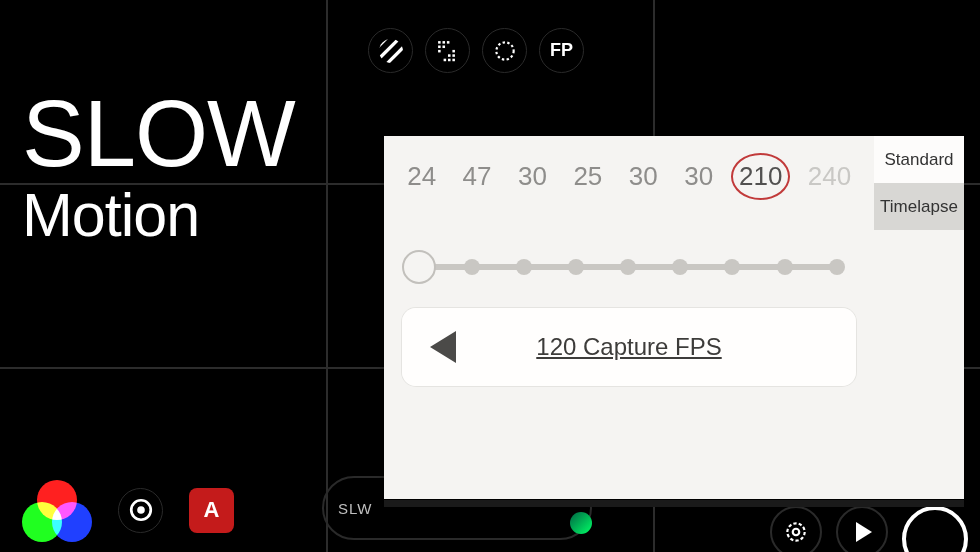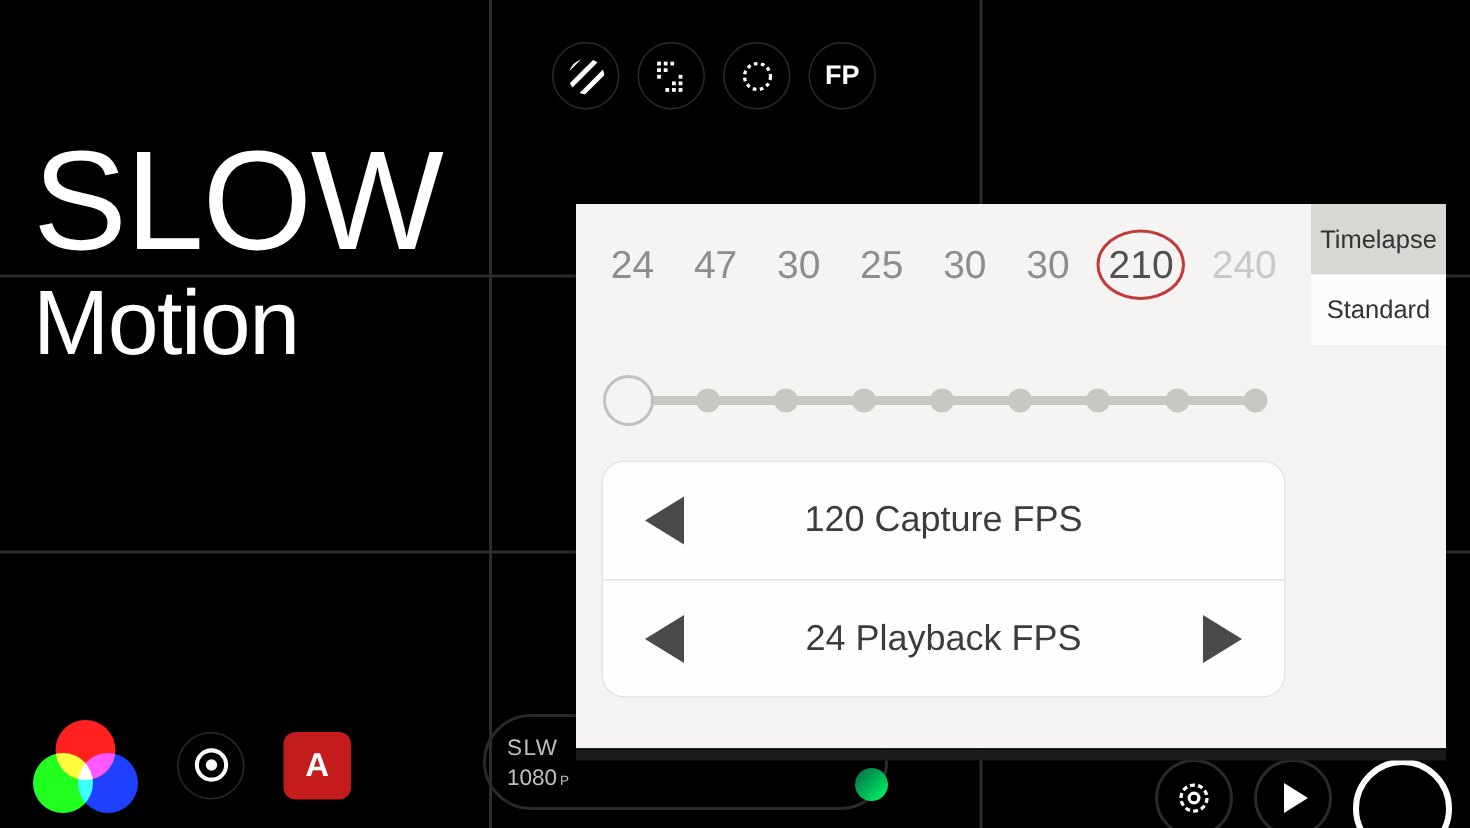--- a/index.html
+++ b/index.html
@@ -58,21 +58,21 @@
   .fps-opt.disabled { color:#c9c8c5; }
 
   .slider-track { position:absolute; top:116px; left:22px; right:22px; height:30px; }
   .track-line { position:absolute; top:50%; left:14px; right:14px; height:6px; background:#c9c7c3; border-radius:3px; transform:translateY(-50%); }
   .track-dot { position:absolute; top:50%; width:16px; height:16px; background:#c9c7c3; border-radius:50%; transform:translate(-50%,-50%); }
   .track-handle { position:absolute; top:50%; width:34px; height:34px; border:2.5px solid #c2c0bc; border-radius:50%; transform:translate(-50%,-50%); background:#f5f4f2; }
   .track-dot.d0{left:3%} .track-dot.d1{left:14.7%} .track-dot.d2{left:26.4%} .track-dot.d3{left:38.1%}
   .track-dot.d4{left:49.8%} .track-dot.d5{left:61.5%} .track-dot.d6{left:73.2%} .track-dot.d7{left:84.9%} .track-dot.d8{left:96.6%}
 
   .stepper-group { position:absolute; top:172px; left:18px; right:18px; border-radius:14px; overflow:hidden; box-shadow:0 0 0 1px #e5e4e1; }
-  .stepper { background:#fffefd; height:78px; display:flex; align-items:center; justify-content:space-between; padding:0 28px; font-size:24px; color:#3d3c3a; }
+  .stepper { background:#fffefd; height:78px; display:flex; align-items:center; justify-content:space-between; padding:0 28px; font-size:24px; color:#3d3c3a;text-decoration:underline; }
   .stepper + .stepper { border-top:1px solid #e5e4e1; }
   .step-arrow { width:0; height:0; }
   .arrow-left  { border-top:16px solid transparent; border-bottom:16px solid transparent; border-right:26px solid #4b4a48; }
   .arrow-right { border-top:16px solid transparent; border-bottom:16px solid transparent; border-left:26px solid #4b4a48; }
   .arrow-hide  { visibility:hidden; }
 
   
   .panel-underbar { position:absolute; left:384px; top:499px; width:580px; height:8px; background:#1a1a1a; border-top:1px solid #000; }
 </style>
 </head>
@@ -142,23 +142,20 @@
         <circle cx="12" cy="12" r="3.5" fill="#fff"></circle>
       </svg>
   </div>
   <div class="red-square">
     <span>A</span>
   </div>
 </div>
 
 <div class="mode-pill">
   <div class="l1">SLW</div>
-  <div class="l2">
-    <span>1080</span><span class="res-unit">P</span>
-  </div>
 </div>
 <div class="dot-green"></div>
 
 <div class="br-clip">
   <div class="br-outline">
     <svg width="26" height="26" viewBox="0 0 24 24">
         <circle cx="12" cy="12" r="8" fill="none" stroke="#fff" stroke-width="2" stroke-dasharray="3 2"></circle>
         <circle cx="12" cy="12" r="3" fill="none" stroke="#fff" stroke-width="2"></circle>
       </svg>
   </div>
@@ -194,26 +191,21 @@
         <div class="track-dot d8"></div>
       <div class="track-handle" style="left:3%"></div>
     </div>
 
     <div class="stepper-group">
       <div class="stepper">
         <div class="step-arrow arrow-left"></div>
         <span>120 Capture FPS</span>
         <div class="step-arrow arrow-right arrow-hide"></div>
       </div>
-      <div class="stepper">
-        <div class="step-arrow arrow-left"></div>
-        <span>24 Playback FPS</span>
-        <div class="step-arrow arrow-right"></div>
-      </div>
     </div>
   </div>
 
   <div class="side-tabs">
+    <div class="side-tab standard">Standard</div>
     <div class="side-tab timelapse">Timelapse</div>
-    <div class="side-tab standard">Standard</div>
   </div>
 </div>
 <div class="panel-underbar"></div>
 
 </body></html>

